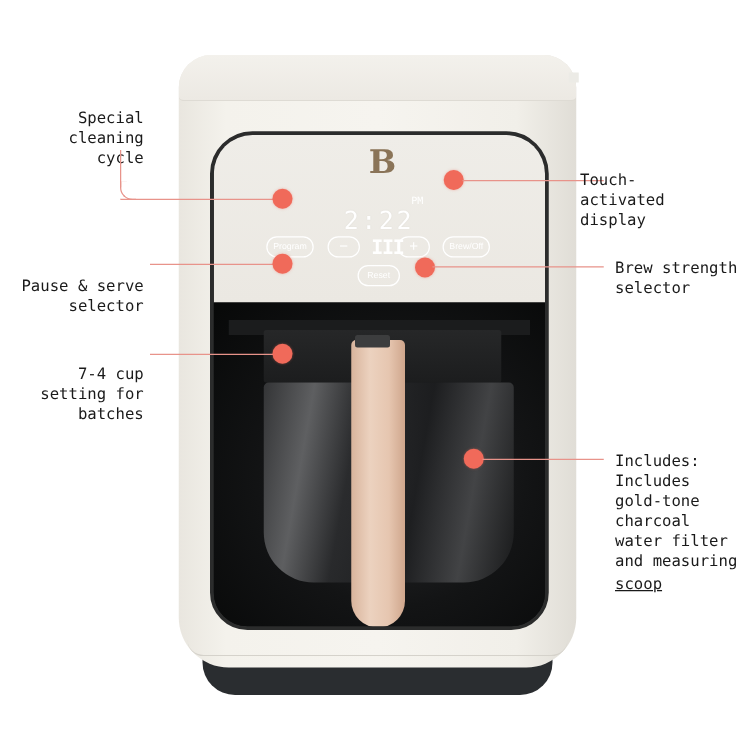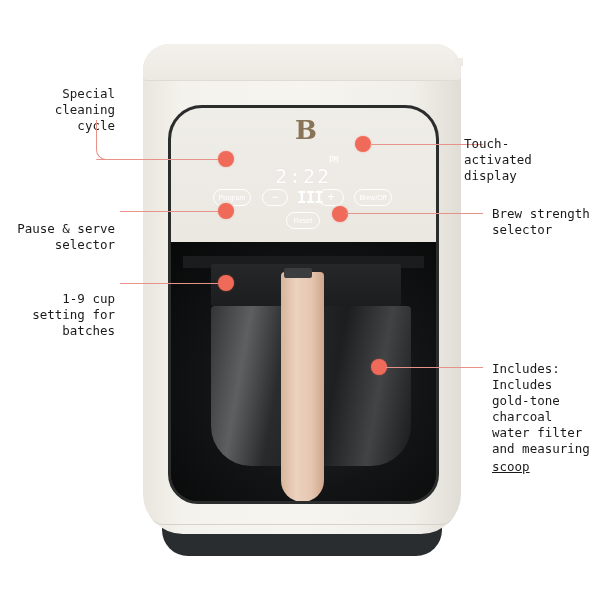--- a/index.html
+++ b/index.html
@@ -102,21 +102,21 @@
 <div class="abs dot" style="left:218px;top:203px;"></div>
 
 <div class="abs dot" style="left:332px;top:206px;"></div>
 <div class="abs line" style="left:346px;top:213px;width:137px;"></div>
 <div class="abs label" style="left:492px;top:206px;width:108px;">
   <div>Brew strength</div>
   <div>selector</div>
 </div>
 
 <div class="abs label right-al" style="left:5px;top:275px;width:110px;">
-  <div>1-9 cup</div>
+  <div>7-4 cup</div>
   <div>setting for</div>
   <div>batches</div>
 </div>
 <div class="abs line" style="left:120px;top:283px;width:100px;"></div>
 <div class="abs dot" style="left:218px;top:275px;"></div>
 
 <div class="abs dot" style="left:371px;top:359px;"></div>
 <div class="abs line" style="left:386px;top:367px;width:97px;"></div>
 <div class="abs label" style="left:492px;top:361px;width:108px;">
   <div>Includes:</div>

